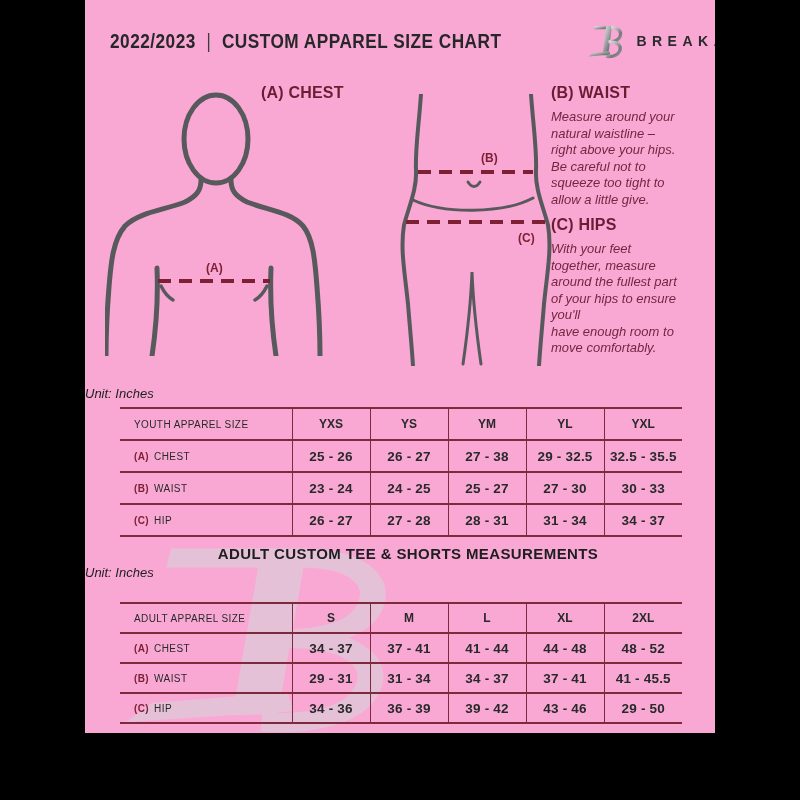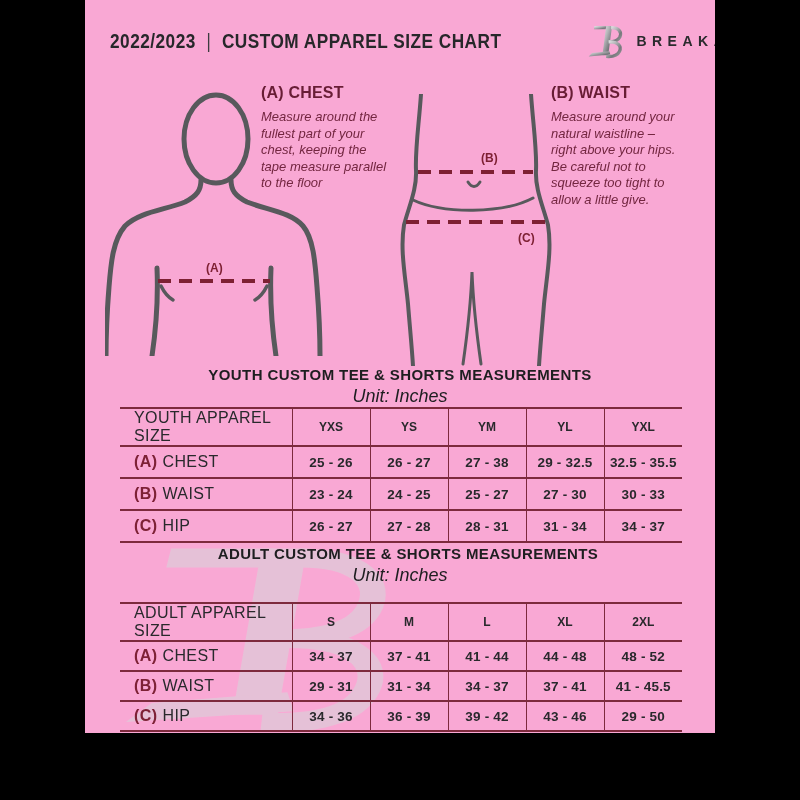--- a/index.html
+++ b/index.html
@@ -27,35 +27,35 @@
     color:#732640; white-space:pre-line; }
   #instr-a { left:176px; top:84px; width:150px; }
   #instr-b { left:466px; top:84px; width:146px; }
   #instr-c { left:466px; top:216px; width:152px; }
   .fig { position:absolute; z-index:1; }
   #fig-upper { left:20px;  top:82px; }
   #fig-lower { left:308px; top:94px; }
   
   .section-title { position:absolute; left:0; width:100%; text-align:center;
     font-weight:bold; font-size:15px; letter-spacing:0.4px; color:#1e1e20; z-index:2; }
-  .section-sub { position:absolute; left:0; width:100%; text-align:center;
-    font-style:italic; font-size:18px; color:#1e1e20; z-index:2; }
+  .section-sub { position:absolute; left:0; width:100%; text-align:left;
+    font-style:italic; font-size:13px; color:#1e1e20; z-index:2; }
   #youth-title { top:366px; } #youth-sub { top:386px; }
   #adult-title { top:545px;margin-left:8px; } #adult-sub { top:565px; }
   
   .size-table { position:absolute; left:35px; width:562px; z-index:2;
     border-collapse:collapse; table-layout:fixed; border-top:2.5px solid #7d2a3d; }
   #youth-table { top:407px; } #adult-table { top:602px; }
   .size-table tr { border-bottom:2px solid #7d2a3d; }
   #youth-table tr { height:32px; } #adult-table tr { height:30px; }
   .size-table td { padding:0; text-align:center; vertical-align:middle;
     font-size:13.5px; color:#29292c; }
   .size-table td + td { border-left:1.5px solid #7d2a3d; }
   .size-table col.c-label { width:172px; } .size-table col.c-size { width:78px; }
-  td.rowhead { text-align:left; padding-left:14px; font-size:16px; letter-spacing:0.4px; }
+  td.rowhead { text-align:left; padding-left:14px; font-size:10px; letter-spacing:0.4px; }
   td.colhead { font-weight:bold; font-size:12px; }
   td.val { font-weight:bold; letter-spacing:0.2px; }
   .pfx { font-weight:bold; color:#7d2136; margin-right:5px; }
   
   .watermark { position:absolute; left:28px; top:520px; z-index:0; opacity:0.55; }
   .footer { position:absolute; left:12px; top:740px; width:606px; height:49px;
     background:#721d33; z-index:3; }
 </style>
 </head>
 <body>
@@ -111,47 +111,51 @@
       <path d="M 70 270 C 75 235 78 205 79 178 C 80 205 83 235 88 270" stroke-width="3"></path>
     </g>
     <path d="M 25 78 L 140 78" stroke="#7e2033" stroke-width="4" stroke-dasharray="13 8"></path>
     <path d="M 13 128 L 153 128" stroke="#7e2033" stroke-width="4" stroke-dasharray="13 8"></path>
     <text x="88" y="68" font-size="12" font-weight="bold" fill="#7e2033" font-family="Liberation Sans, sans-serif">(B)</text>
     <text x="125" y="148" font-size="12" font-weight="bold" fill="#7e2033" font-family="Liberation Sans, sans-serif">(C)</text>
   </svg>
 
   <div id="instr-a" class="instr">
     <h3>(A) CHEST</h3>
-    <p>Measure around the
-fullest part of your
-chest, keeping the
-tape measure parallel
-to the floor</p>
   </div>
   <div id="instr-b" class="instr">
     <h3>(B) WAIST</h3>
     <p>Measure around your
 natural waistline –
 right above your hips.
 Be careful not to
 squeeze too tight to
 allow a little give.</p>
+  </div>
+  <div id="instr-c" class="instr">
+    <h3>(C) HIPS</h3>
+    <p>With your feet
+together, measure
+around the fullest part
+of your hips to ensure
+you'll
+have enough room to
+move comfortably.</p>
   </div>
 
   <svg class="watermark" width="310" height="228" viewBox="0 0 96 96" preserveAspectRatio="none">
     <g fill="#d6d7da" stroke="#d6d7da">
       <path d="M 18 12 L 50 12 L 48.5 20 L 16.5 20 Z" stroke="none"></path>
       <path d="M 46 12 L 60 12 L 51 82 L 37 82 Z" stroke="none"></path>
       <path d="M 58 16 C 76 16 84 26 79 38 C 75 47 64 50 52 50" fill="none" stroke-width="8"></path>
       <path d="M 52 50 C 74 49 84 60 78 73 C 73 84 58 86 46 85" fill="none" stroke-width="8"></path>
       <path d="M 4 85 L 56 80.5 L 54 72.5 L 12 77 Z" stroke="none"></path>
     </g>
   </svg>
 
-  <div id="youth-title" class="section-title">YOUTH CUSTOM TEE &amp; SHORTS MEASUREMENTS</div>
   <div id="youth-sub" class="section-sub">Unit: Inches</div>
   <table id="youth-table" class="size-table">
     <colgroup>
         <col class="c-label">
         <col class="c-size">
         <col class="c-size">
         <col class="c-size">
         <col class="c-size">
         <col class="c-size">
       </colgroup>

